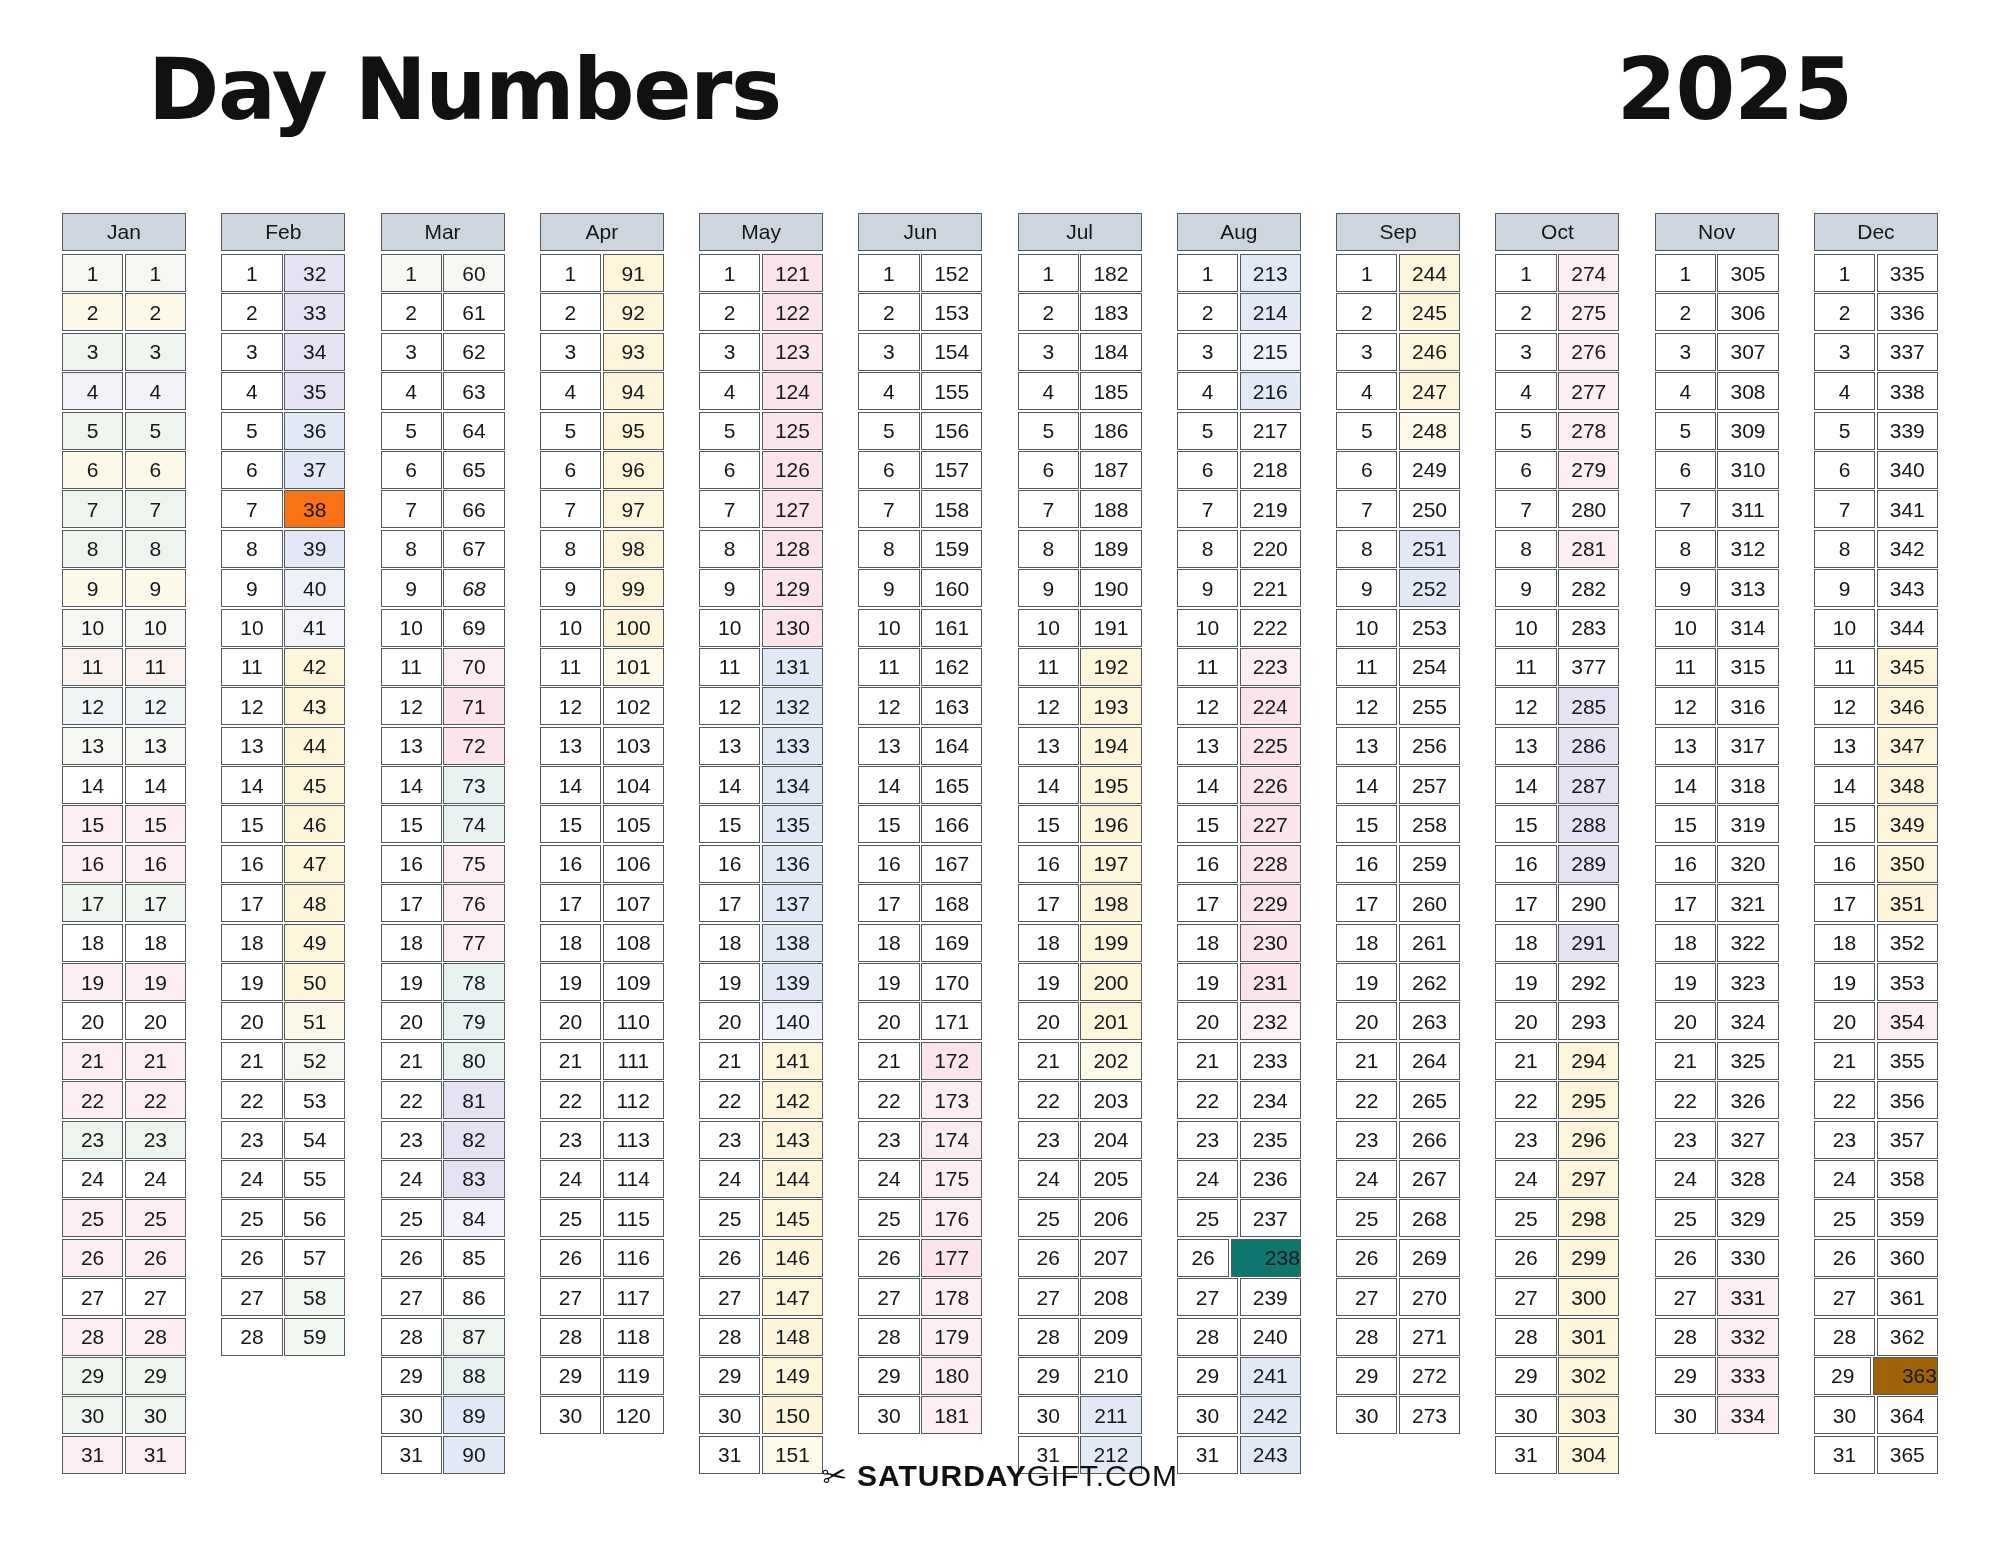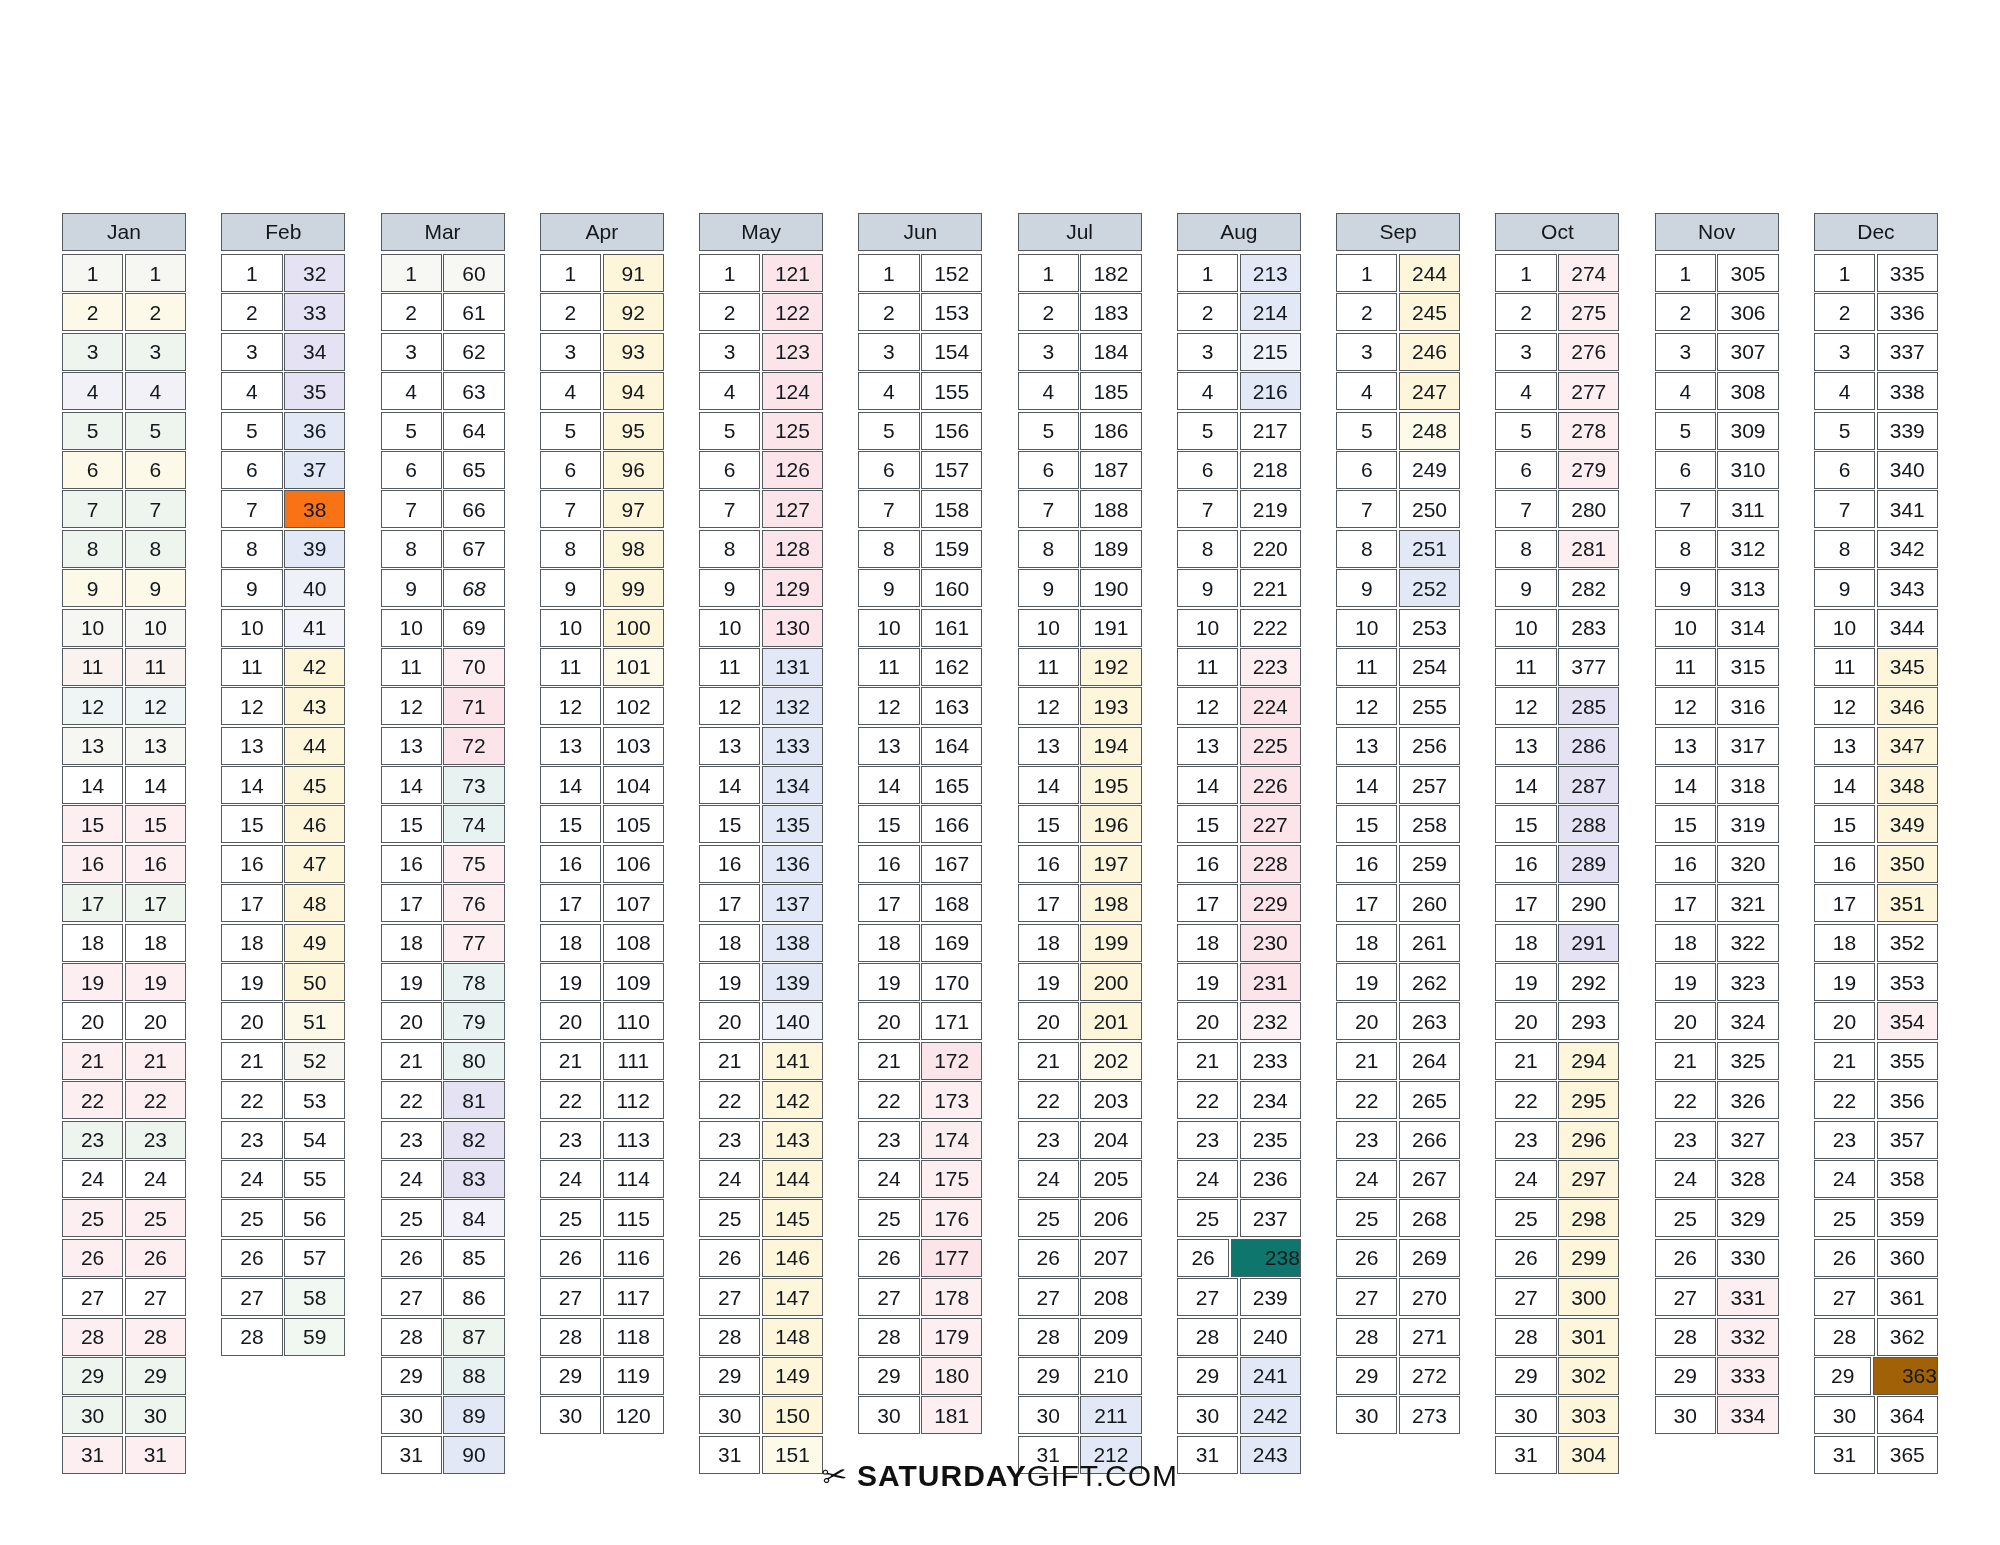--- a/index.html
+++ b/index.html
@@ -110,20 +110,22 @@
   }
   .brand b { font-weight: bold; }
   .brand span.light { font-weight: normal; }
 </style>
 </head>
 <body>
 
 <div class="page">
 
   <div class="header">
+    <div class="title">Day Numbers</div>
+    <div class="year">2025</div>
   </div>
 
   <div class="grid" id="months-grid">
       <div class="month">
         <div class="month-head" style="background: rgb(205, 213, 222);">Jan</div>
         <div class="rows">
           <div class="row">
             <div class="cell left" style="background: rgb(246, 246, 242);">1</div>
             <div class="cell right" style="background: rgb(246, 246, 242);">1</div>
           </div>

